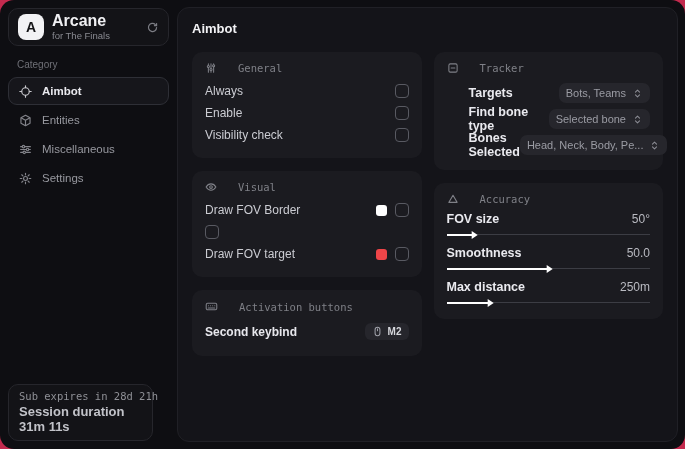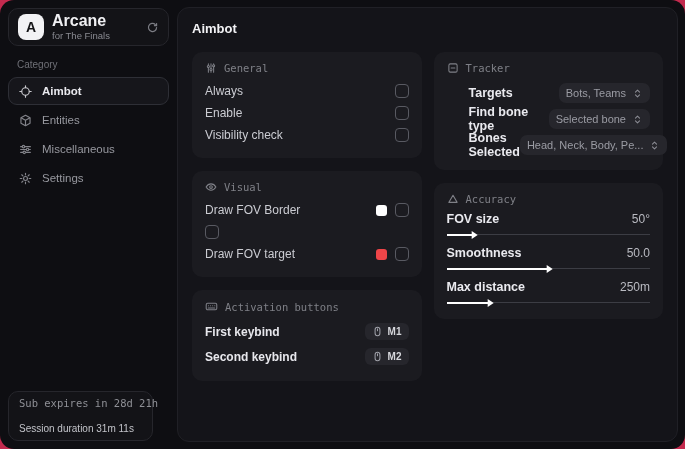--- a/index.html
+++ b/index.html
@@ -51,36 +51,36 @@
   .nav-item .nicon { display: flex; color: inherit; opacity: .85; }
   .side-footer {
     position: absolute; left: 8px; right: 24px; bottom: 8px;
     border: 1px solid #26262c; border-radius: 10px;
     background: #131317; padding: 5px 10px 6px;
   }
   .foot1 {
     font-family: "DejaVu Sans Mono", monospace;
     font-size: 10.5px; color: #8f9096; white-space: nowrap;
   }
-  .foot2 { font-size: 10px; font-weight: normal; color: #c2c3c9; margin-top: 14px; }
+  .foot2 { font-size: 13px; font-weight: bold; color: #c2c3c9; margin-top: 2px; }
   
   .main {
     position: absolute; left: 177px; top: 7px; right: 7px; bottom: 7px;
     background: #141419; border: 1px solid #202026; border-radius: 12px;
     padding: 13px 14px;
   }
   .page-title { font-size: 13px; font-weight: bold; color: #f2f2f5; }
   .content { display: flex; gap: 12px; margin-top: 16px; align-items: flex-start; }
   .col { flex: 1; min-width: 0; }
   .card {
     background: #1b1b20; border-radius: 10px;
     padding: 10px 13px 12px; margin-bottom: 13px;
   }
   .card-head {
-    display: flex; align-items: center; gap: 7px;
+    display: flex; align-items: center; gap: 21px;
     color: #7f8087; margin-bottom: 6px;
     font-family: "DejaVu Sans Mono", monospace; font-size: 10.5px;
   }
   .card-head .cicon { display: flex; }
   .row { display: flex; align-items: center; height: 22px; }
   .row .lbl { flex: 1; font-size: 12px; color: #cbccd2; }
   .checkbox {
     width: 14px; height: 14px; border: 1.5px solid #595a62;
     border-radius: 4px; background: transparent; cursor: pointer; flex: none;
   }
@@ -252,32 +252,20 @@
           <div class="card-head">
             <span class="cicon">
               <svg width="13" height="13" viewBox="0 0 16 16" fill="none" stroke="currentColor" stroke-width="1.3" stroke-linecap="round">
                 <rect x="1.5" y="4" width="13" height="8" rx="1.8"></rect>
                   <path d="M4 9.8h8M4.2 7h.1M6.8 7h.1M9.4 7h.1M12 7h.1"></path>
               </svg>
             </span>
             <span>Activation buttons</span>
           </div>
           <div class="row tall">
-            <span class="lbl">First keybind</span>
-            <span class="keybadge">
-              <span class="kicon">
-                <svg width="11" height="11" viewBox="0 0 16 16" fill="none" stroke="currentColor" stroke-width="1.5" stroke-linecap="round">
-                  <rect x="4.5" y="1.8" width="7" height="12.4" rx="3.5"></rect>
-                    <path d="M8 4.2v2.6"></path>
-                </svg>
-              </span>
-              <span>M1</span>
-            </span>
-          </div>
-          <div class="row tall">
             <span class="lbl">Second keybind</span>
             <span class="keybadge">
               <span class="kicon">
                 <svg width="11" height="11" viewBox="0 0 16 16" fill="none" stroke="currentColor" stroke-width="1.5" stroke-linecap="round">
                   <rect x="4.5" y="1.8" width="7" height="12.4" rx="3.5"></rect>
                     <path d="M8 4.2v2.6"></path>
                 </svg>
               </span>
               <span>M2</span>
             </span>

